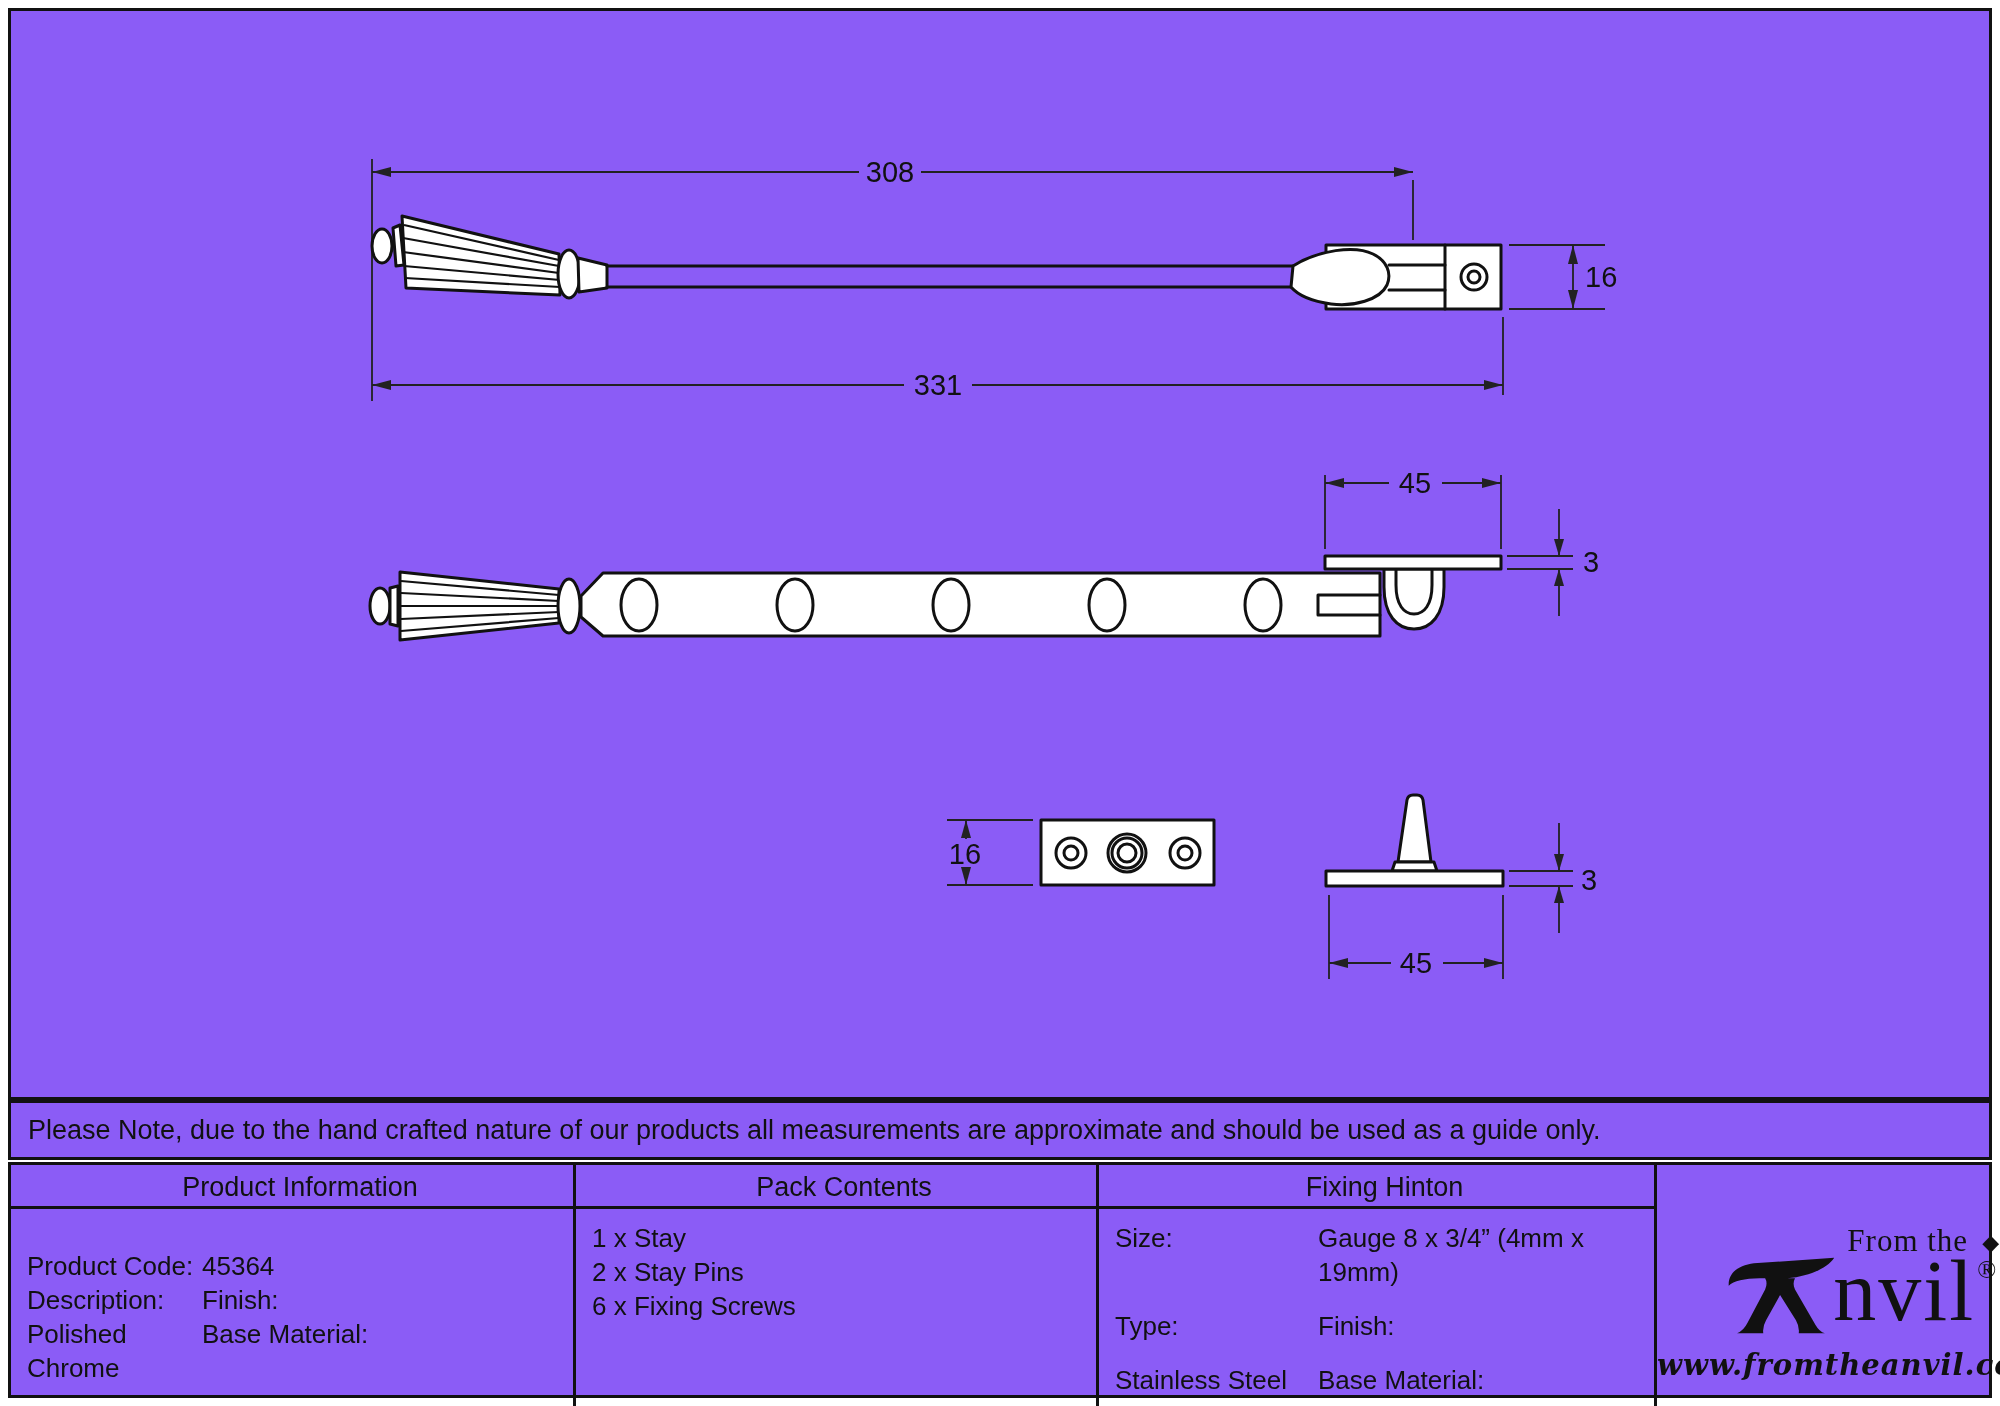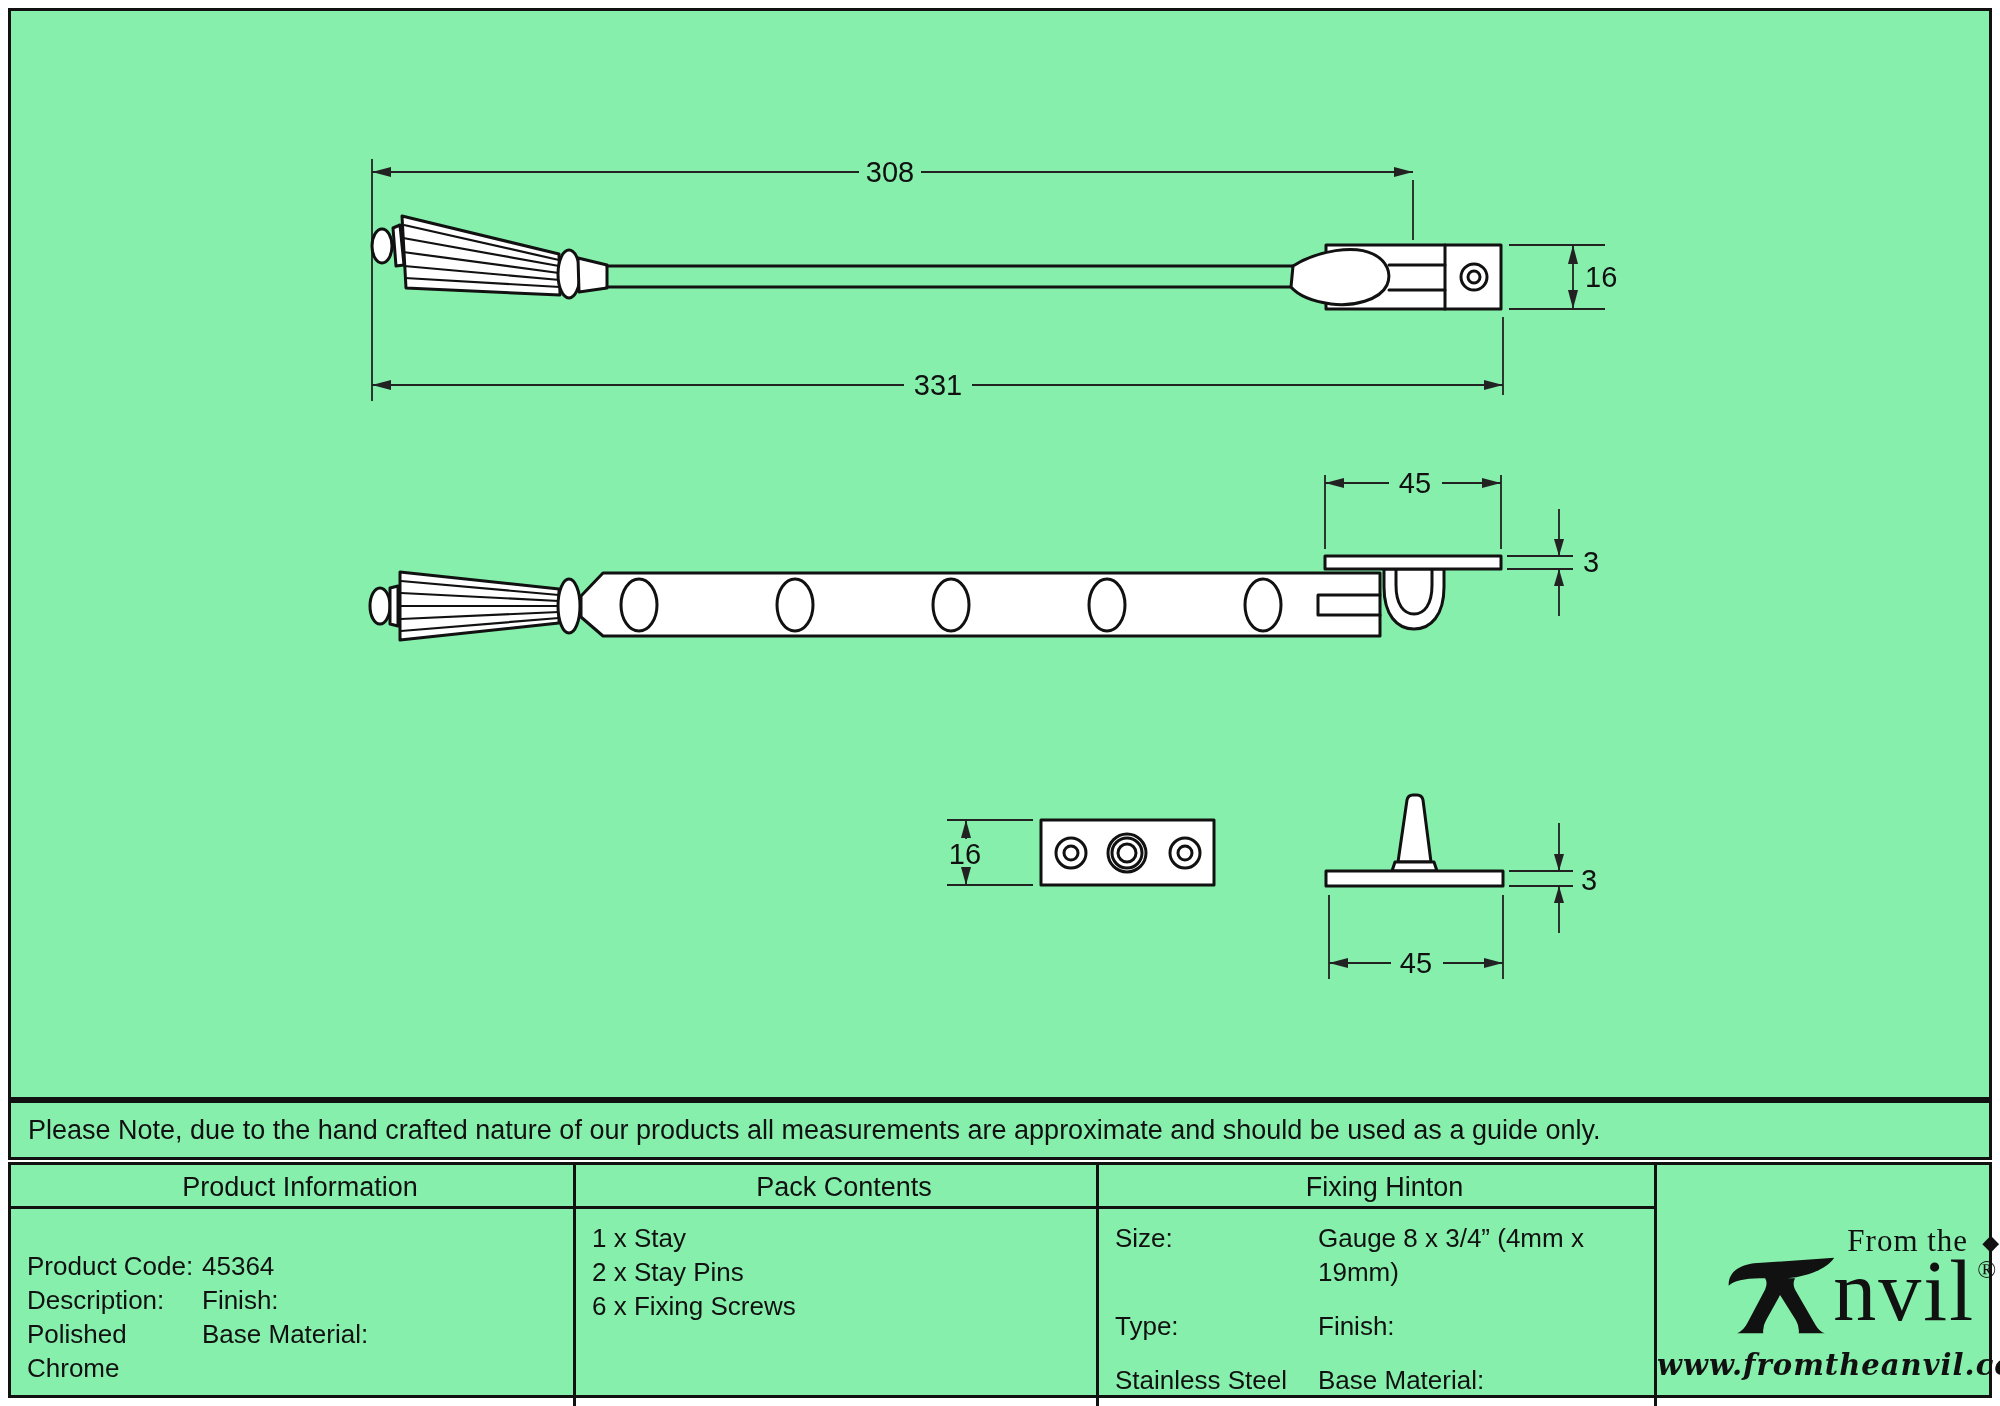--- a/index.html
+++ b/index.html
@@ -1,21 +1,21 @@
 <!DOCTYPE html>
 <html><head>
 <meta charset="utf-8">
 <style>
   html,body{margin:0;padding:0;}
   body{
     width:2000px;height:1406px;position:relative;background:#ffffff;
     font-family:"Liberation Sans",sans-serif;color:#111;
     -webkit-font-smoothing:antialiased;
   }
-  .box{position:absolute;left:8px;width:1978px;border:3px solid #111;background:#86efac;box-sizing:content-box;}
+  .box{position:absolute;left:8px;width:1978px;border:3px solid #111;background:#8b5cf6;box-sizing:content-box;}
   #drawing-box{top:8px;height:1086px;}
   #drawing-box svg{display:block;}
   #note-box{top:1100px;height:54px;display:flex;align-items:center;padding-left:17px;width:1961px;font-size:27px;}
   #table-box{top:1162px;height:230px;display:grid;grid-template-columns:565px 523px 558px auto;grid-template-rows:44px 1fr;}
   .th{border-right:3px solid #111;border-bottom:3px solid #111;font-size:27px;padding:7px 0 0 16px;box-sizing:border-box;text-align:center;}
   .td{border-right:3px solid #111;padding:12px 0 0 16px;box-sizing:border-box;font-size:26px;}
   .kv{display:grid;grid-template-columns:175px auto;line-height:34px;margin-top:28px;}
   .kv3{display:grid;grid-template-columns:183px auto;line-height:34px;gap:20px;}
   .list div{line-height:34px;}
   #logo-cell{grid-column:4;grid-row:1/3;display:flex;align-items:center;justify-content:center;}

